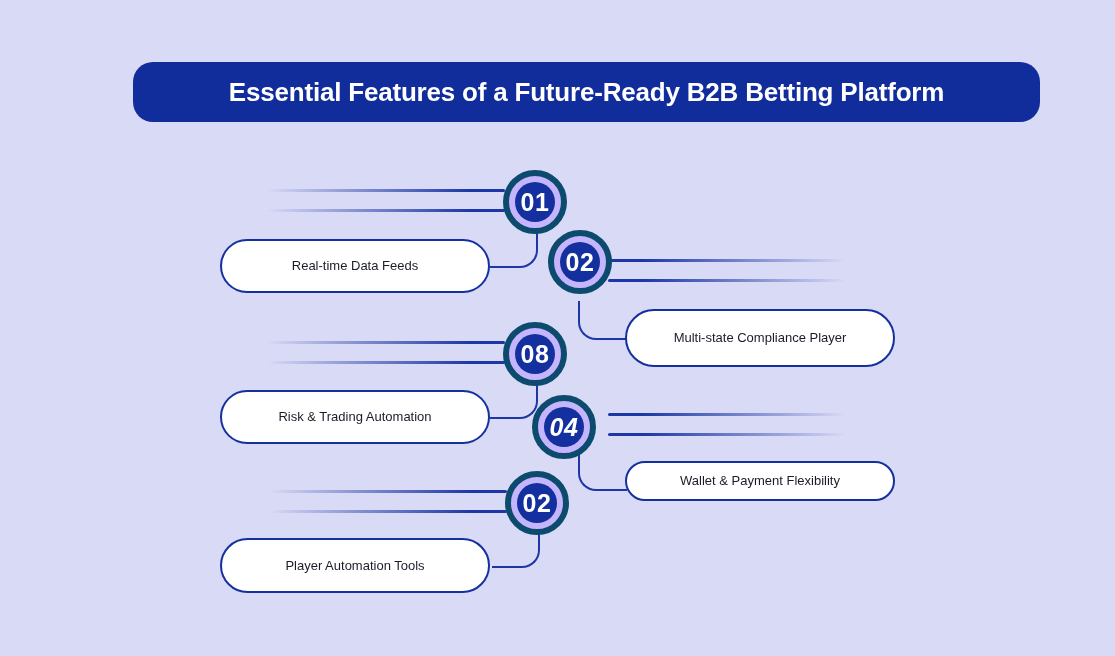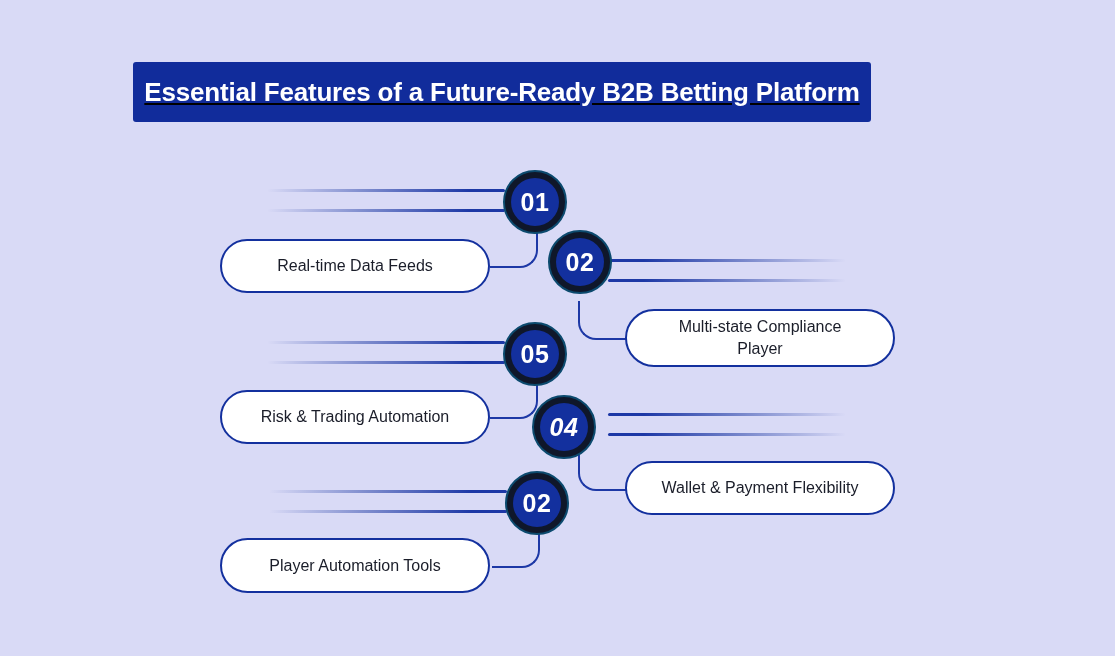--- a/index.html
+++ b/index.html
@@ -14,28 +14,27 @@
     height: 656px;
     background: #d9daf6;
     overflow: hidden;
   }
 
   
   .banner {
     position: absolute;
     left: 133px;
     top: 62px;
-    width: 738px;
+    width: 907px;
     height: 60px;
     background: #112c9b;
-    border-radius: 3px;
+    border-radius: 20px;
     display: flex;
     align-items: center;
     justify-content: center;
-    text-decoration: underline;
   }
   .banner .title {
     color: #ffffff;
     font-size: 26px;
     font-weight: bold;
     letter-spacing: -0.2px;
     white-space: nowrap;
   }
 
   
@@ -61,23 +60,23 @@
     border-left: 2.5px solid #1d38a6;
     border-bottom: 2.5px solid #1d38a6;
     border-bottom-left-radius: 18px;
   }
 
   .circle {
     position: absolute;
     width: 64px;
     height: 64px;
     box-sizing: border-box;
-    border: 2px solid #0c4a6e;
+    border: 6px solid #0c4a6e;
     border-radius: 50%;
-    background: #0f172a;
+    background: #c4b5fd;
     z-index: 2;
   }
   .circle-inner {
     position: absolute;
     left: 6px; top: 6px; right: 6px; bottom: 6px;
     border-radius: 50%;
     background: #13309e;
     display: flex;
     align-items: center;
     justify-content: center;
@@ -95,21 +94,21 @@
     background: #ffffff;
     border: 2px solid #13309e;
     border-radius: 29px;
     display: flex;
     align-items: center;
     justify-content: center;
     z-index: 2;
   }
   .pill .label {
     color: #1a1d29;
-    font-size: 16px;
+    font-size: 13px;
     font-weight: 500;
     text-align: center;
     line-height: 22px;
   }
 
   
   .i1 .line-a   { left: 267px; top: 189px; width: 238px; }
   .i1 .line-b   { left: 267px; top: 209px; width: 238px; }
   .i1 .circle   { left: 503px; top: 170px; }
   .i1 .connector{ left: 490px; top: 231px; width: 46px; height: 35px; }
@@ -128,21 +127,21 @@
   .i3 .line-b   { left: 267px; top: 361px; width: 238px; }
   .i3 .circle   { left: 503px; top: 322px; }
   .i3 .connector{ left: 490px; top: 383px; width: 46px; height: 34px; }
   .i3 .pill     { left: 220px; top: 390px; width: 270px; height: 54px; }
 
   
   .i4 .line-a   { left: 608px; top: 413px; width: 238px; }
   .i4 .line-b   { left: 608px; top: 433px; width: 238px; }
   .i4 .circle   { left: 532px; top: 395px; font-style: italic; }
   .i4 .connector{ left: 578px; top: 455px; width: 47px; height: 34px; }
-  .i4 .pill     { left: 625px; top: 461px; width: 270px; height: 54px; }
+  .i4 .pill     { left: 625px; top: 461px; width: 270px; height: 40px; }
 
   
   .i5 .line-a   { left: 269px; top: 490px; width: 238px; }
   .i5 .line-b   { left: 269px; top: 510px; width: 238px; }
   .i5 .circle   { left: 505px; top: 471px; }
   .i5 .connector{ left: 492px; top: 532px; width: 46px; height: 34px; }
   .i5 .pill     { left: 220px; top: 538px; width: 270px; height: 55px; }
 </style>
 </head>
 <body>
@@ -180,21 +179,21 @@
       <span class="label">Multi-state Compliance Player</span>
     </div>
   </div>
 
   <div class="item i3">
     <div class="speed-line line-a fade-left"></div>
     <div class="speed-line line-b fade-left"></div>
     <div class="connector elbow-left"></div>
     <div class="circle">
       <div class="circle-inner">
-        <span class="num">05</span>
+        <span class="num">08</span>
       </div>
     </div>
     <div class="pill">
       <span class="label">Risk &amp; Trading Automation</span>
     </div>
   </div>
 
   <div class="item i4">
     <div class="speed-line line-a fade-right"></div>
     <div class="speed-line line-b fade-right"></div>

